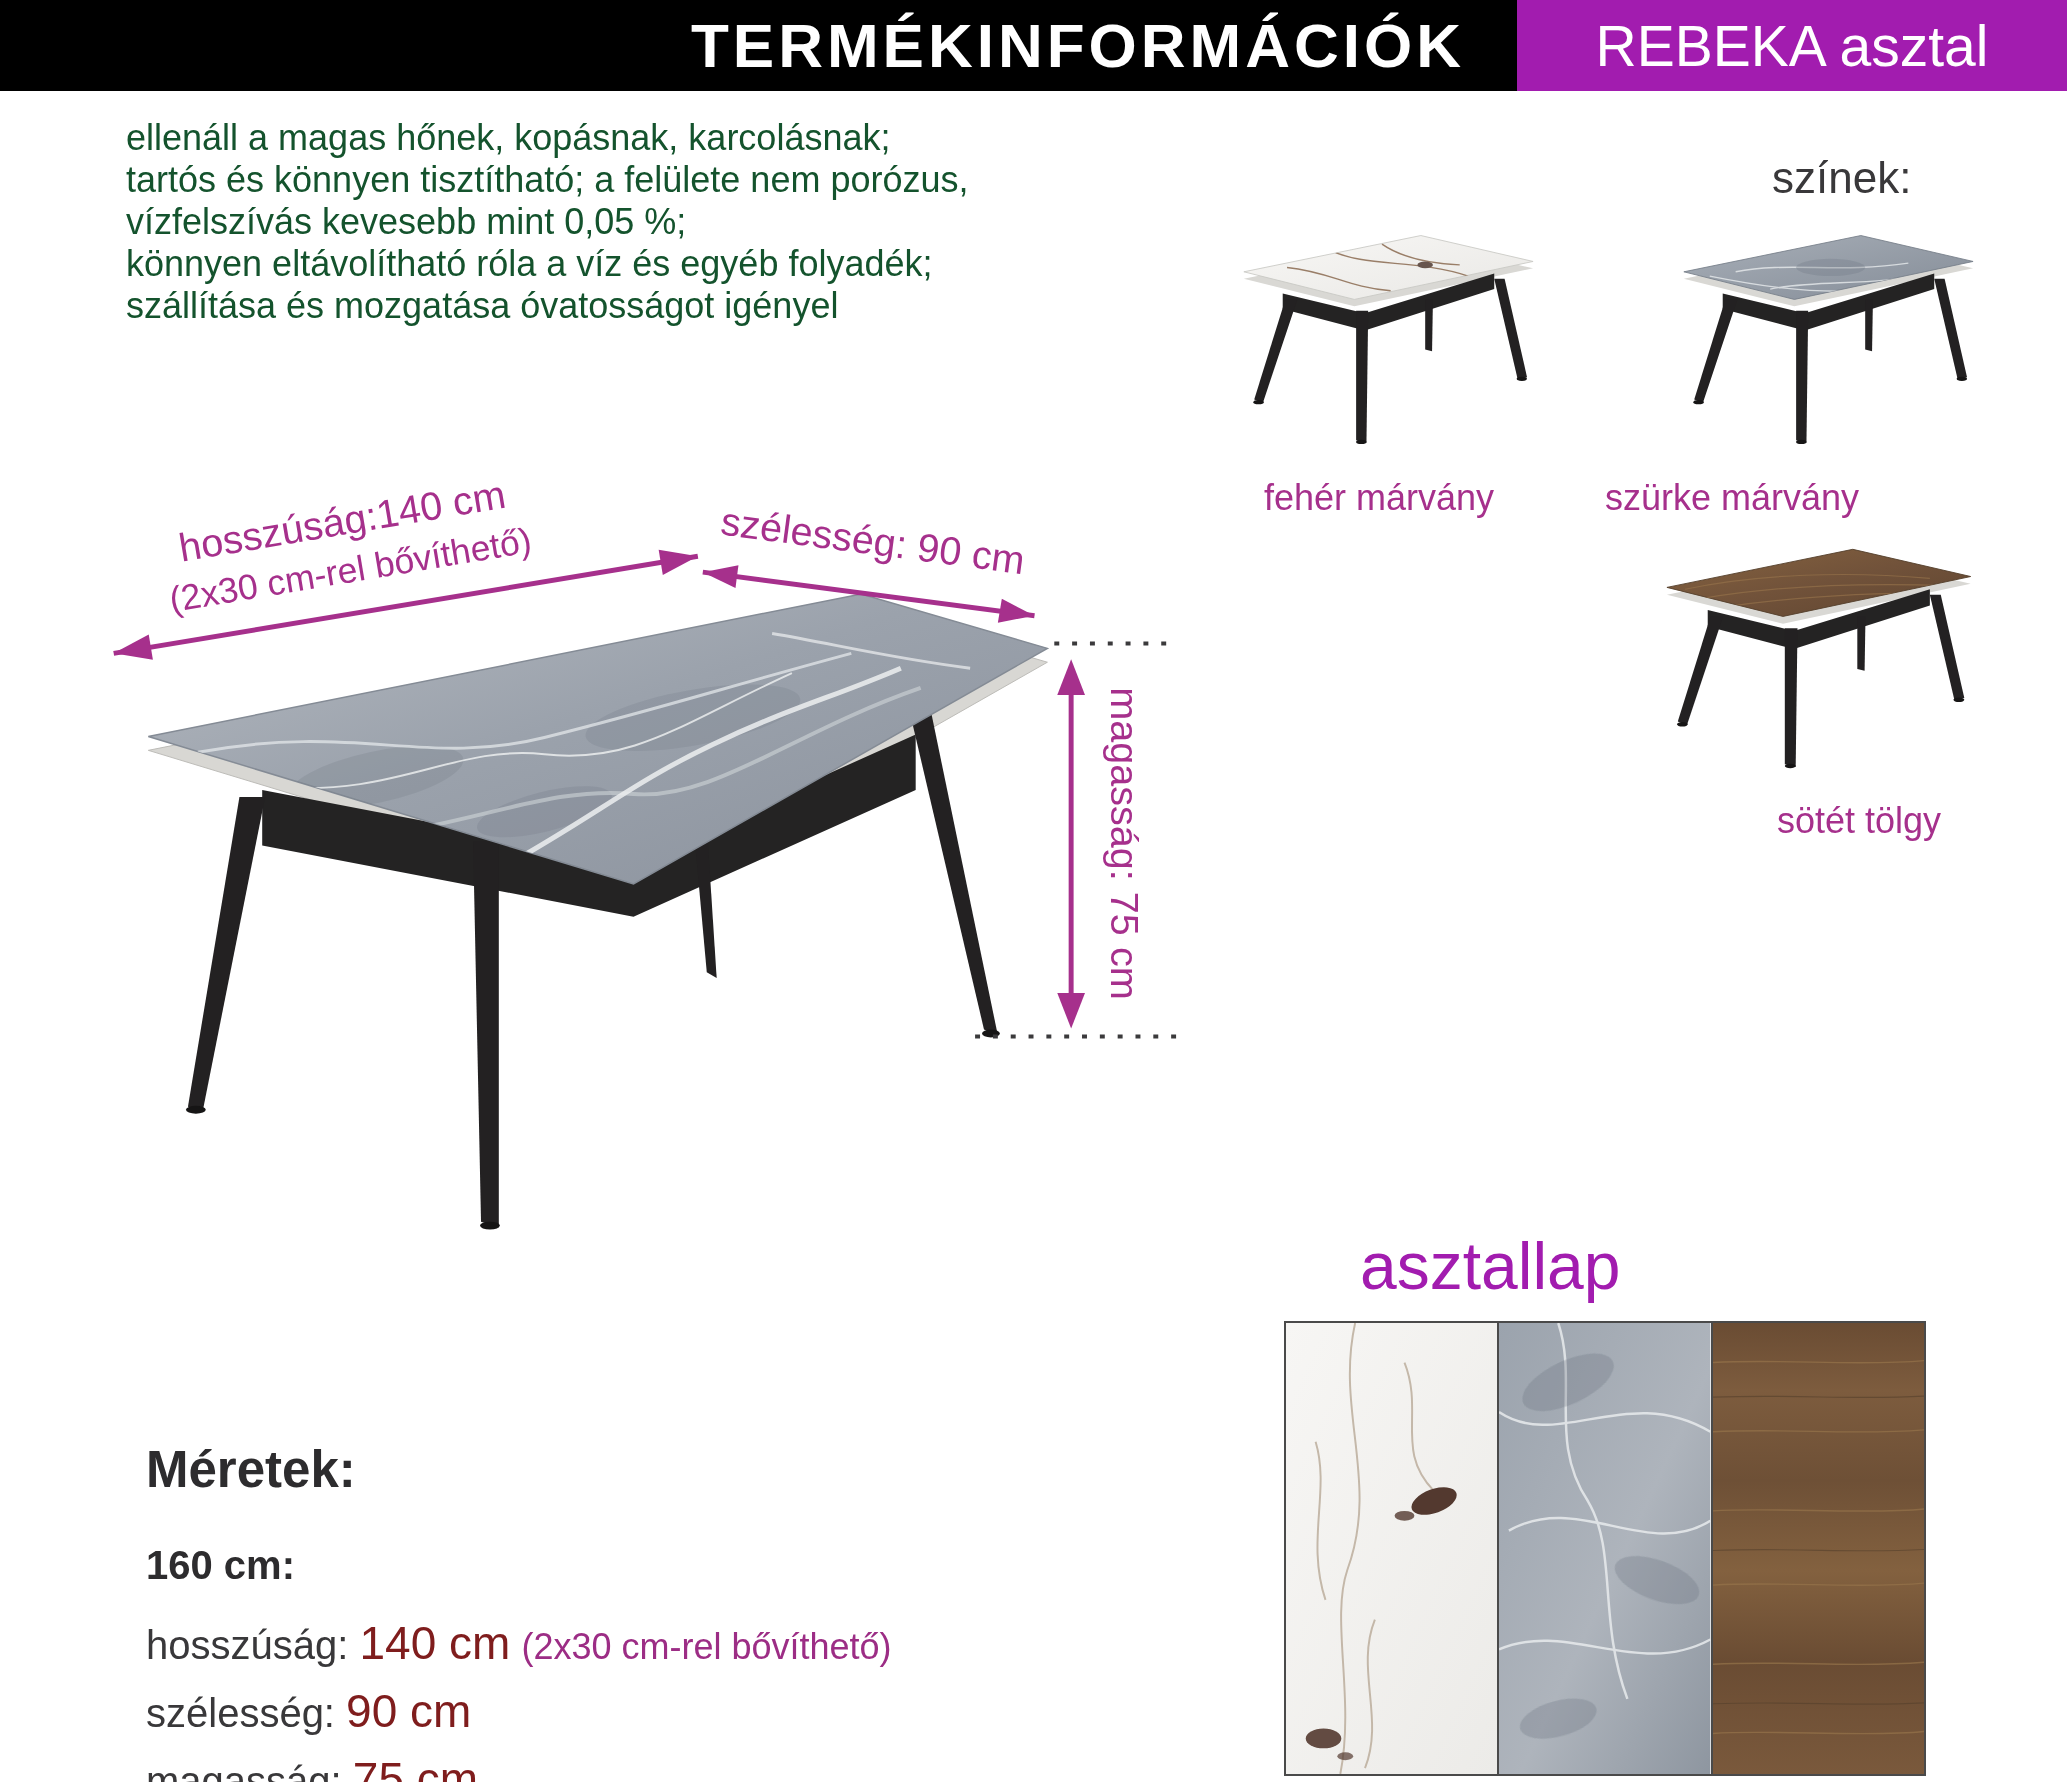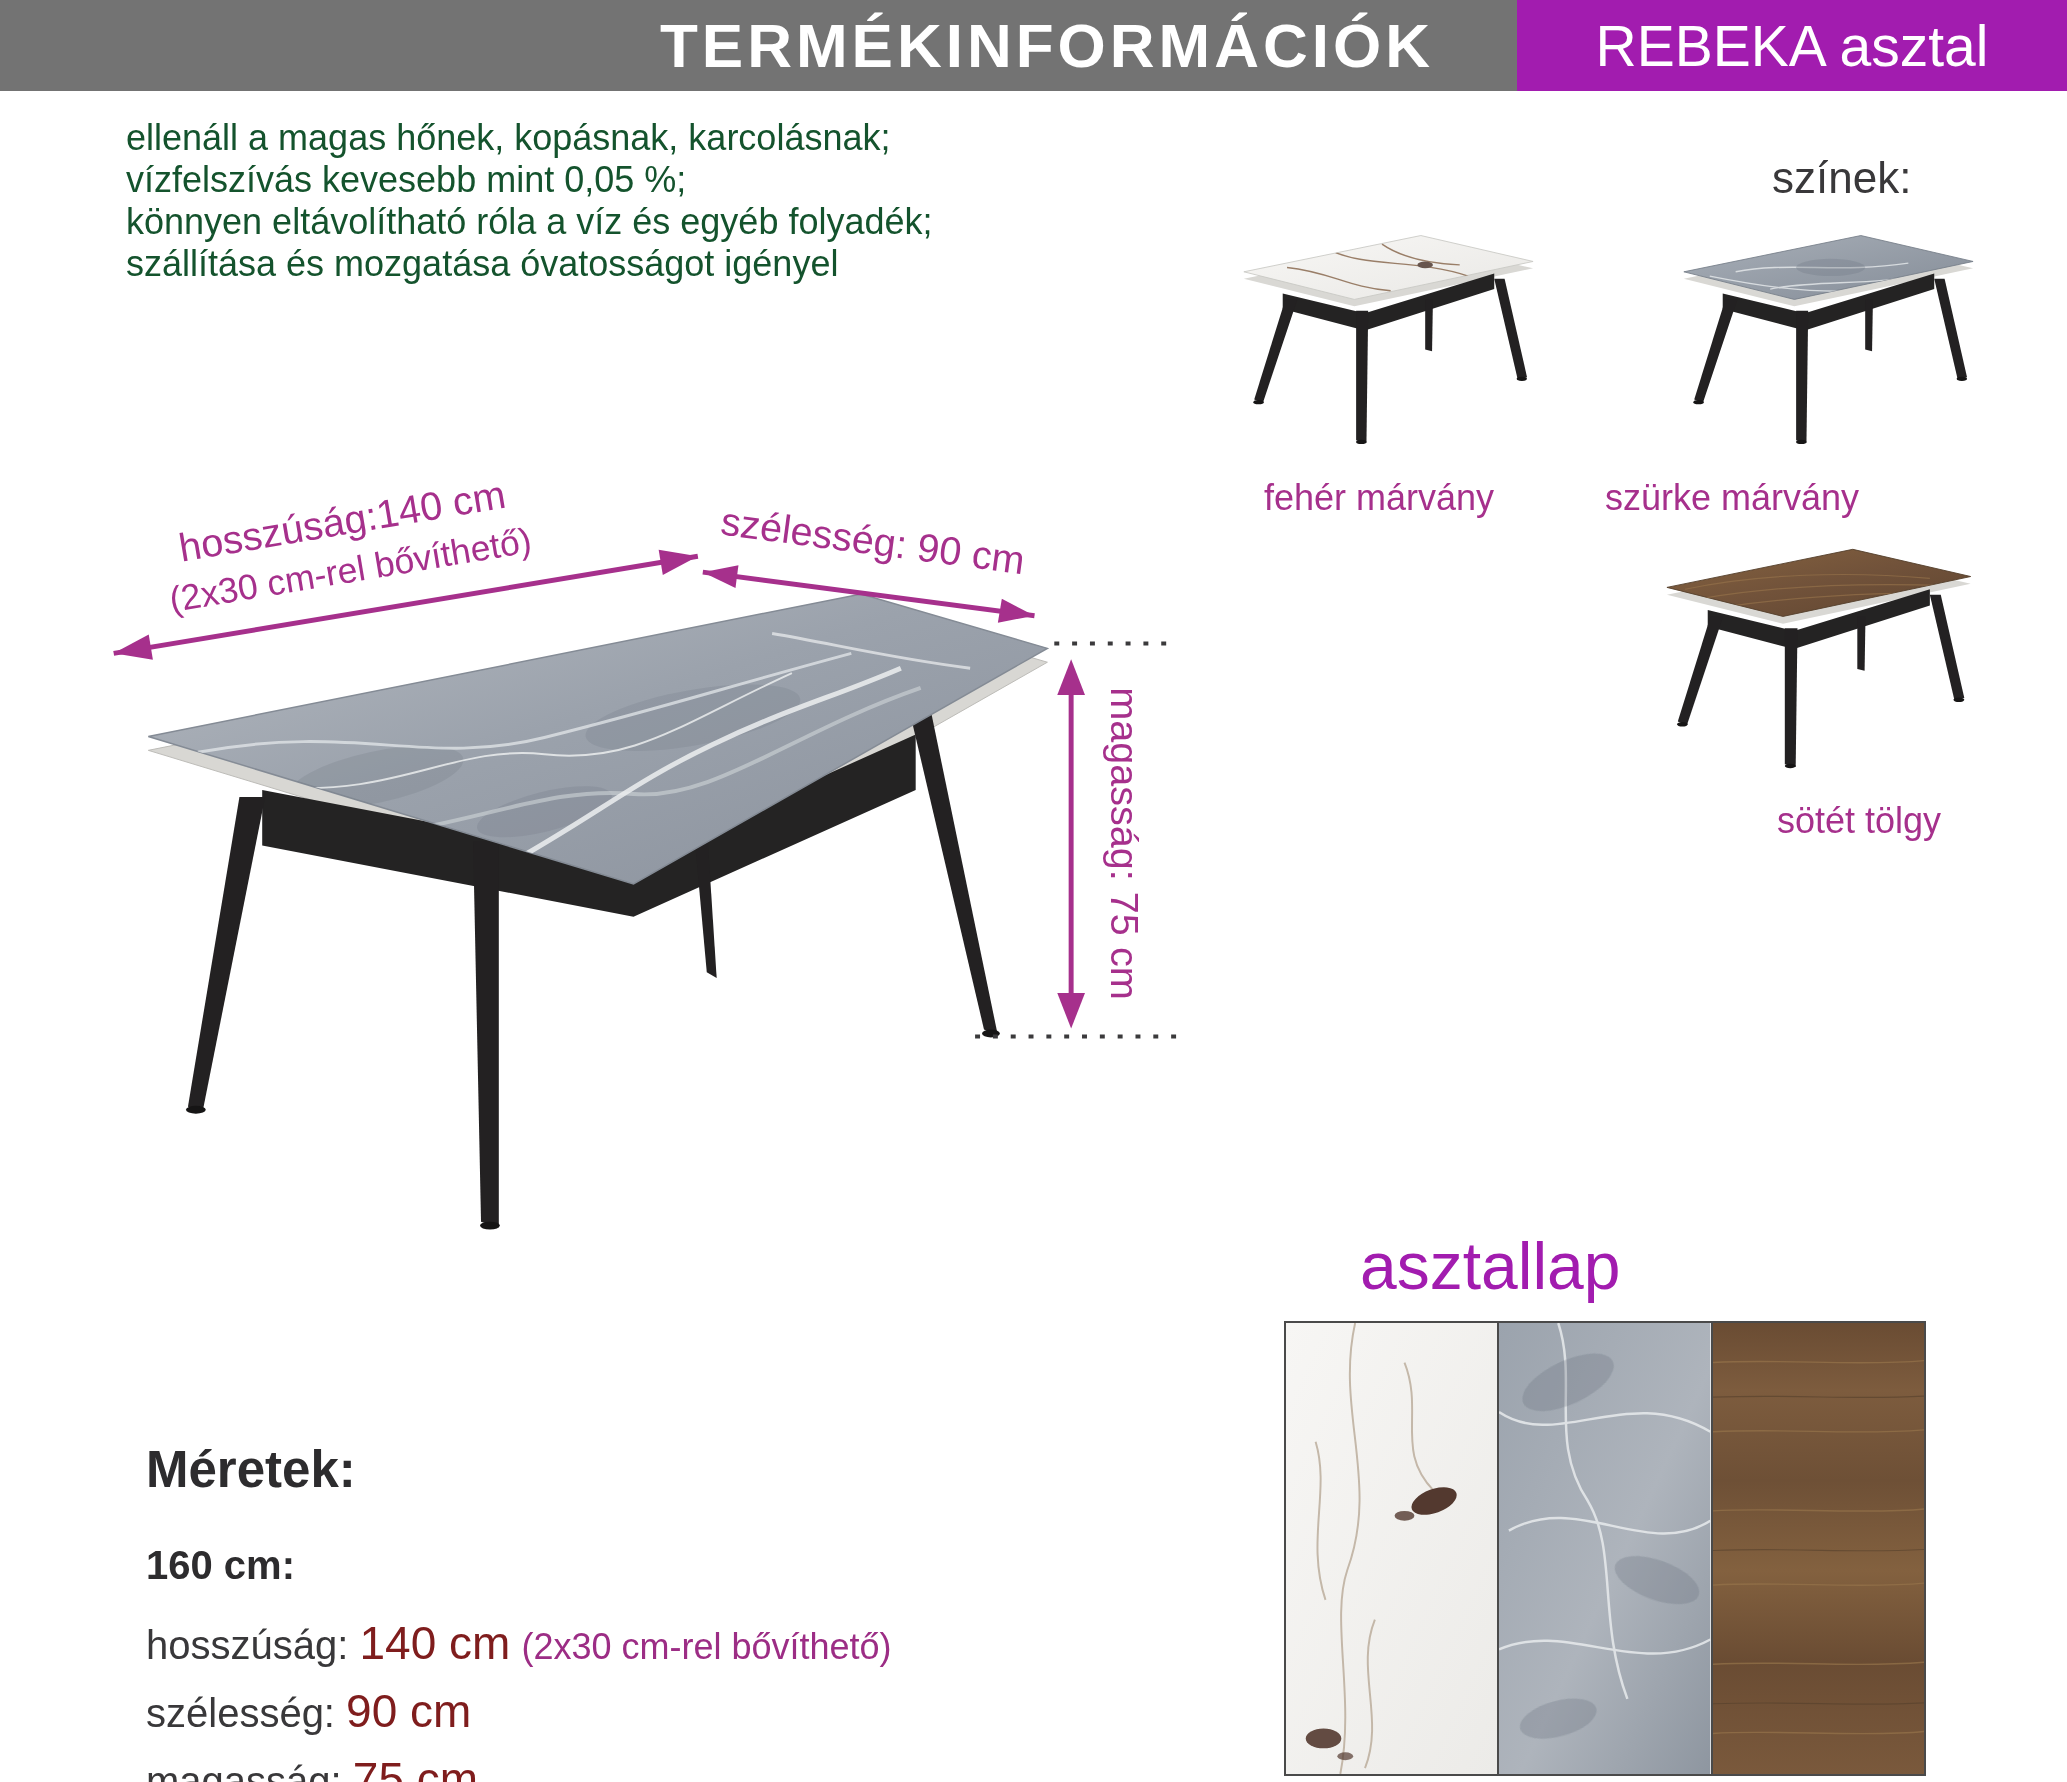--- a/index.html
+++ b/index.html
@@ -1,21 +1,21 @@
 <!DOCTYPE html>
 <html><head>
 <meta charset="utf-8">
 <style>
   html,body{margin:0;padding:0;background:#ffffff;}
   body{font-family:"Liberation Sans", sans-serif;color:#343336;}
   #stage{position:relative;width:2067px;height:1782px;background:#fff;overflow:hidden;}
 
   
   .header{position:absolute;left:0;top:0;width:2067px;height:91px;display:flex;}
-  .header-dark{width:1517px;height:100%;background:#737373;display:flex;align-items:center;justify-content:flex-end;padding-right:83px;box-sizing:border-box;}
+  .header-dark{width:1517px;height:100%;background:#000000;display:flex;align-items:center;justify-content:flex-end;padding-right:52px;box-sizing:border-box;}
   .header-title{color:#fff;font-size:62px;font-weight:600;letter-spacing:4px;white-space:nowrap;}
   .header-accent{flex:1;height:100%;background:#a21caf;display:flex;align-items:center;justify-content:center;}
   .header-product{color:#fff;font-size:57px;font-weight:500;white-space:nowrap;}
 
   
   .description{position:absolute;left:126px;top:117px;width:990px;font-size:36px;line-height:42px;font-weight:500;color:#14532d;}
 
   
   .szinek-title{position:absolute;left:1772px;top:153px;font-size:44px;font-weight:500;color:#39383a;}
   .variant-fig{position:absolute;}
@@ -49,20 +49,21 @@
     <div class="header-dark">
       <span class="header-title">TERMÉKINFORMÁCIÓK</span>
     </div>
     <div class="header-accent">
       <span class="header-product">REBEKA asztal</span>
     </div>
   </div>
 
   <div class="description">
     <div>ellenáll a magas hőnek, kopásnak, karcolásnak;</div>
+    <div>tartós és könnyen tisztítható; a felülete nem porózus,</div>
     <div>vízfelszívás kevesebb mint 0,05 %;</div>
     <div>könnyen eltávolítható róla a víz és egyéb folyadék;</div>
     <div>szállítása és mozgatása óvatosságot igényel</div>
   </div>
 
   <svg class="main-diagram" viewBox="0 0 1120 810">
     <defs>
       <linearGradient id="gMainTop" x1="0" y1="0" x2="1" y2="1">
         <stop offset="0" stop-color="#b4b9c0"></stop>
         <stop offset="0.45" stop-color="#9ba2ac"></stop>

